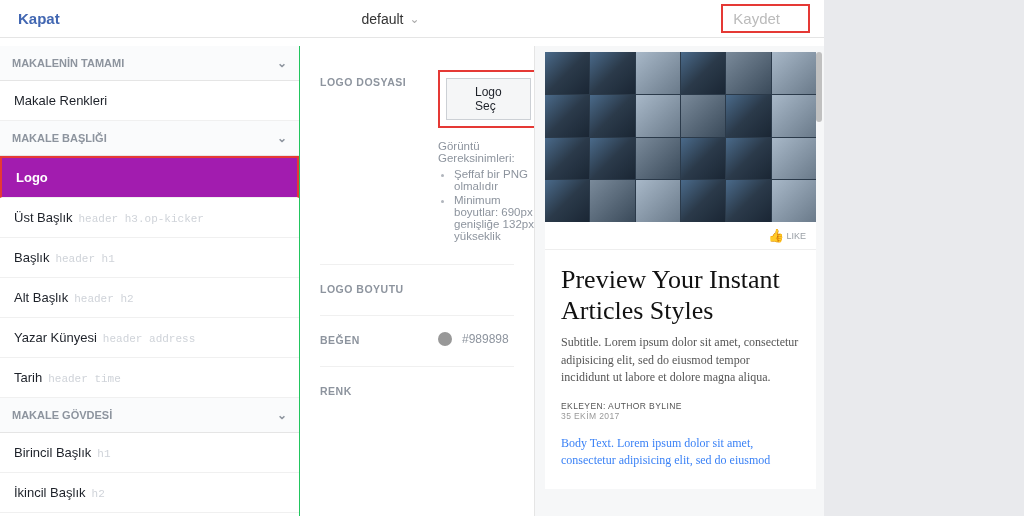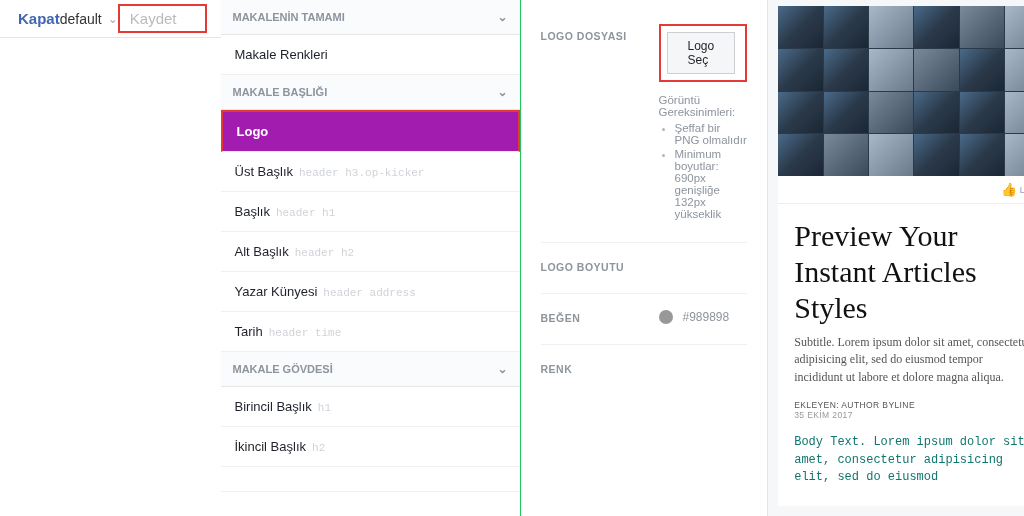--- a/index.html
+++ b/index.html
@@ -1,17 +1,17 @@
 <!DOCTYPE html>
 <html><head>
 <meta charset="utf-8">
 <style>
   * { box-sizing: border-box; margin: 0; padding: 0; }
   html, body { width: 1024px; height: 516px; font-family: Helvetica, Arial, sans-serif; background: #e9eaed; overflow: hidden; }
-  .app { width: 824px; height: 516px; background: #fff; display: flex; flex-direction: row; }
+  .app { width: 824px; height: 516px; background: #fff; display: flex; flex-direction: column; gap: 8px; }
   .topbar { height: 38px; display: flex; align-items: center; justify-content: space-between; padding: 0 18px; border-bottom: 1px solid #e5e5e5; }
   .topbar-left { color: #4267b2; font-size: 15px; font-weight: 700; cursor: pointer; }
   .topbar-center { display: flex; align-items: center; gap: 6px; color: #333; font-size: 14px; }
   .topbar-center .chev { color: #aaa; font-size: 12px; }
   .topbar-right { color: #bbb; font-size: 15px; padding: 2px 10px; }
   .hl-red { border: 2px solid #e53935; }
   .topbar-right.hl-red { padding: 4px 28px 4px 10px; margin-right: -4px; }
 
   .main { flex: 1; display: flex; min-height: 0; }
 
@@ -22,21 +22,21 @@
   .sb-item.active { background: #a21caf; color: #fff; font-weight: 700; }
   .sb-item .hint { color: #cfd3d9; font-family: "Courier New", monospace; font-size: 11px; }
   .sb-item.hl-red { position: relative; }
 
   .center { flex: 1; padding: 12px 20px 12px 20px; overflow-y: auto; }
   .field-row { display: flex; align-items: flex-start; gap: 18px; padding: 12px 0 20px 0; border-bottom: 1px solid #f0f0f0; }
   .field-row:last-child { border-bottom: none; }
   .field-label { width: 100px; flex-shrink: 0; color: #8d949e; font-size: 10.5px; font-weight: 700; letter-spacing: 0.5px; padding-top: 6px; }
   .field-body { flex: 1; }
 
-  .choose-btn { display: inline-block; padding: 6px 20px; border: 1px solid #ccd0d5; background: #f5f6f7; color: #1d2129; font-size: 12px; cursor: pointer; }
+  .choose-btn { display: inline-block; padding: 6px 28px; border: 1px solid #ccd0d5; background: #f5f6f7; color: #1d2129; font-size: 12px; cursor: pointer; }
   .choose-wrap.hl-red { display: inline-block; padding: 6px 10px 6px 6px; }
   .reqs { margin-top: 12px; color: #8d949e; font-size: 11.5px; }
   .reqs ul { margin-top: 4px; padding-left: 16px; }
   .reqs li { list-style: disc; color: #b0b5bc; margin-bottom: 2px; }
   .reqs li span { color: #8d949e; }
 
   .slider-wrap { position: relative; padding-top: 2px; }
   .slider-labels { display: flex; justify-content: space-between; color: #8d949e; font-size: 11px; margin-bottom: 4px; padding-right: 4px; }
   .slider-track { position: relative; height: 4px; background: #4c7eea; border-radius: 4px; }
   .slider-thumb { position: absolute; right: 0; top: 50%; transform: translate(50%, -50%); width: 16px; height: 16px; background: #fff; border: 1px solid #b0b5bc; border-radius: 50%; box-shadow: 0 1px 2px rgba(0,0,0,0.15); }
@@ -51,25 +51,25 @@
   .preview-pane { width: 290px; border-left: 1px solid #e5e5e5; padding: 6px 8px 6px 10px; background: #f6f7f8; overflow-y: auto; position: relative; }
   .preview-card { background: #fff; }
   .preview-hero { width: 100%; height: 170px; background: #2b3a4a; display: grid; grid-template-columns: repeat(6, 1fr); grid-template-rows: repeat(4, 1fr); gap: 1px; }
   .preview-hero div { background: linear-gradient(135deg, #4a6a8a 0%, #2b3a4a 50%, #1a2634 100%); }
   .preview-hero div:nth-child(3n) { background: linear-gradient(135deg, #a8b8c8 0%, #6a7a8a 100%); }
   .preview-hero div:nth-child(5n) { background: linear-gradient(135deg, #7a8a9a 0%, #3a4a5a 100%); }
   .like-row { display:flex; justify-content:flex-end; align-items:center; padding: 6px 10px 0 10px; color:#9aa0a6; font-size: 9px; }
   .like-row .thumb { font-size: 13px; margin-right: 2px; }
   .article-body { padding: 14px 16px 20px 16px; border-top: 1px solid #eee; margin-top: 6px; }
   .kicker { font-size: 9.5px; letter-spacing: 0.4px; color: #333; font-weight: 700; margin-bottom: 6px; font-family: Georgia, serif; }
-  .art-title { font-family: Georgia, "Times New Roman", serif; font-size: 30px; line-height: 1.2; color: #111; margin-bottom: 8px; }
+  .art-title { font-family: Georgia, "Times New Roman", serif; font-size: 26px; line-height: 1.2; color: #111; margin-bottom: 8px; }
   .art-sub { font-family: Georgia, serif; font-size: 12px; color: #555; line-height: 1.45; margin-bottom: 14px; }
   .byline { font-size: 8.5px; color: #999; letter-spacing: 0.4px; }
   .byline span:first-child { color: #555; }
-  .body-text { margin-top: 14px; font-family: Liberation Mono, monospace; font-size: 12px; color: #0f766e; line-height: 1.45; }
+  .body-text { margin-top: 14px; font-family: Liberation Serif, serif; font-size: 12px; color: #3b82f6; line-height: 1.45; }
   .preview-scrollbar { position: absolute; right: 2px; top: 6px; width: 6px; height: 70px; background: #c0c0c0; border-radius: 3px; }
 
   .sidebar::-webkit-scrollbar, .center::-webkit-scrollbar { width: 0; }
 </style>
 </head>
 <body>
 
 <div class="app">
 
   <div class="topbar">

